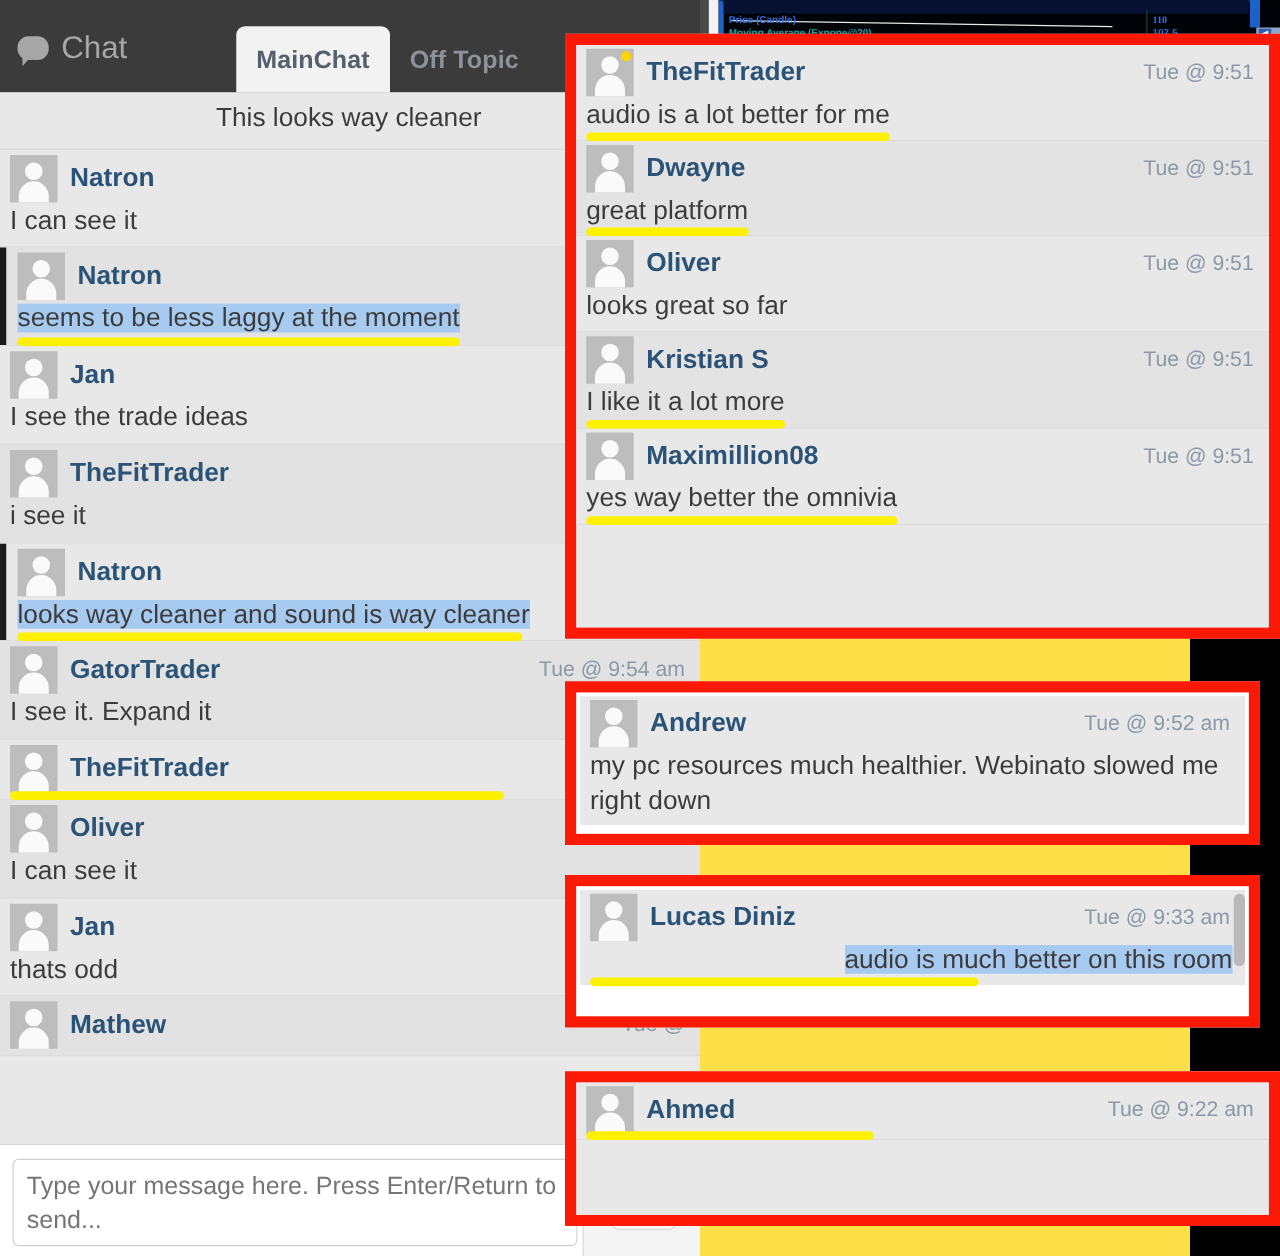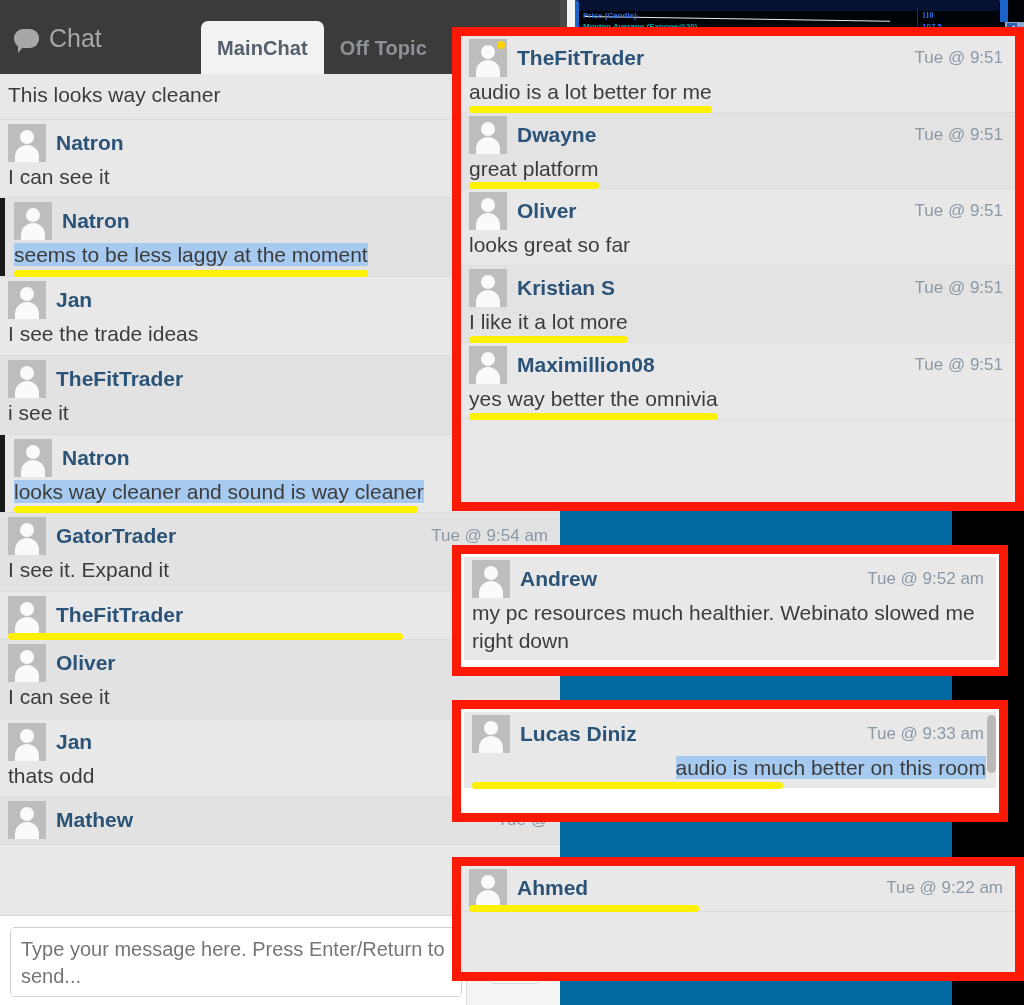--- a/index.html
+++ b/index.html
@@ -3,21 +3,21 @@
 <meta charset="utf-8">
 <style>
   * { box-sizing: border-box; margin: 0; padding: 0; }
   html, body {
     width: 1024px; height: 1005px;
     overflow: hidden;
     background: #000;
     font-family: "Liberation Sans", sans-serif;
     -webkit-font-smoothing: antialiased;
   }
-  #root { position: relative; width: 952px; height: 1005px; background: #0369a1; }
+  #root { position: relative; width: 952px; height: 1005px; background: #fde047; }
 
   
   .bg-chart {
     position: absolute; left: 545px; top: 0; width: 479px; height: 34px;
     background: #000208; overflow: hidden;
   }
   .bg-chart .win-left { position:absolute; left:0; top:0; width:22px; height:34px; background:#4a4a4a; }
   .bg-chart .win-left2 { position:absolute; left:22px; top:0; width:8px; height:34px; background:#f2f2f2; }
   .bg-chart .chart-pane {
     position:absolute; left:30px; top:0; width:430px; height:34px;
@@ -64,21 +64,21 @@
     color:#a7a7a7; font-size:25px;
   }
   .bubble-icon {
     position:relative; width:25px; height:19px; background:#a7a7a7; border-radius:9px;
     display:inline-block;
   }
   .bubble-icon:after {
     content:""; position:absolute; left:4px; bottom:-5px;
     border-left:6px solid #a7a7a7; border-bottom:7px solid transparent;
   }
-  .tabs { position:absolute; left:201px; bottom:0; display:flex; align-items:flex-end; }
+  .tabs { position:absolute; left:189px; bottom:0; display:flex; align-items:flex-end; }
   .tab {
     font-size:20px; font-weight:bold; padding:12px 16px 14px 16px; cursor:pointer;
     color:#8d9298; letter-spacing:0.1px;
   }
   .tab.active {
     background:#f2f2f2; color:#55606d;
     border-radius:7px 7px 0 0; padding-top:16px;
   }
 
   .msg-scroll {
@@ -206,21 +206,21 @@
         <span class="bubble-icon"></span>
         <span>Chat</span>
       </div>
       <div class="tabs">
         <div class="tab active">MainChat</div>
         <div class="tab">Off Topic</div>
       </div>
     </div>
 
     <div class="msg-scroll" id="msg-scroll">
-      <div class="msg" style="border-top:none;">
+      <div class="msg" style="border-top:none;text-align:center;">
         <div class="msg-body" style="padding-top:3px;padding-bottom:5px;">
           <span class="msg-text">This looks way cleaner</span>
         </div>
       </div>
     <div class="msg">
           <div class="msg-head">
             <div class="avatar">
               <div class="head"></div>
               <div class="body"></div>
             </div>

